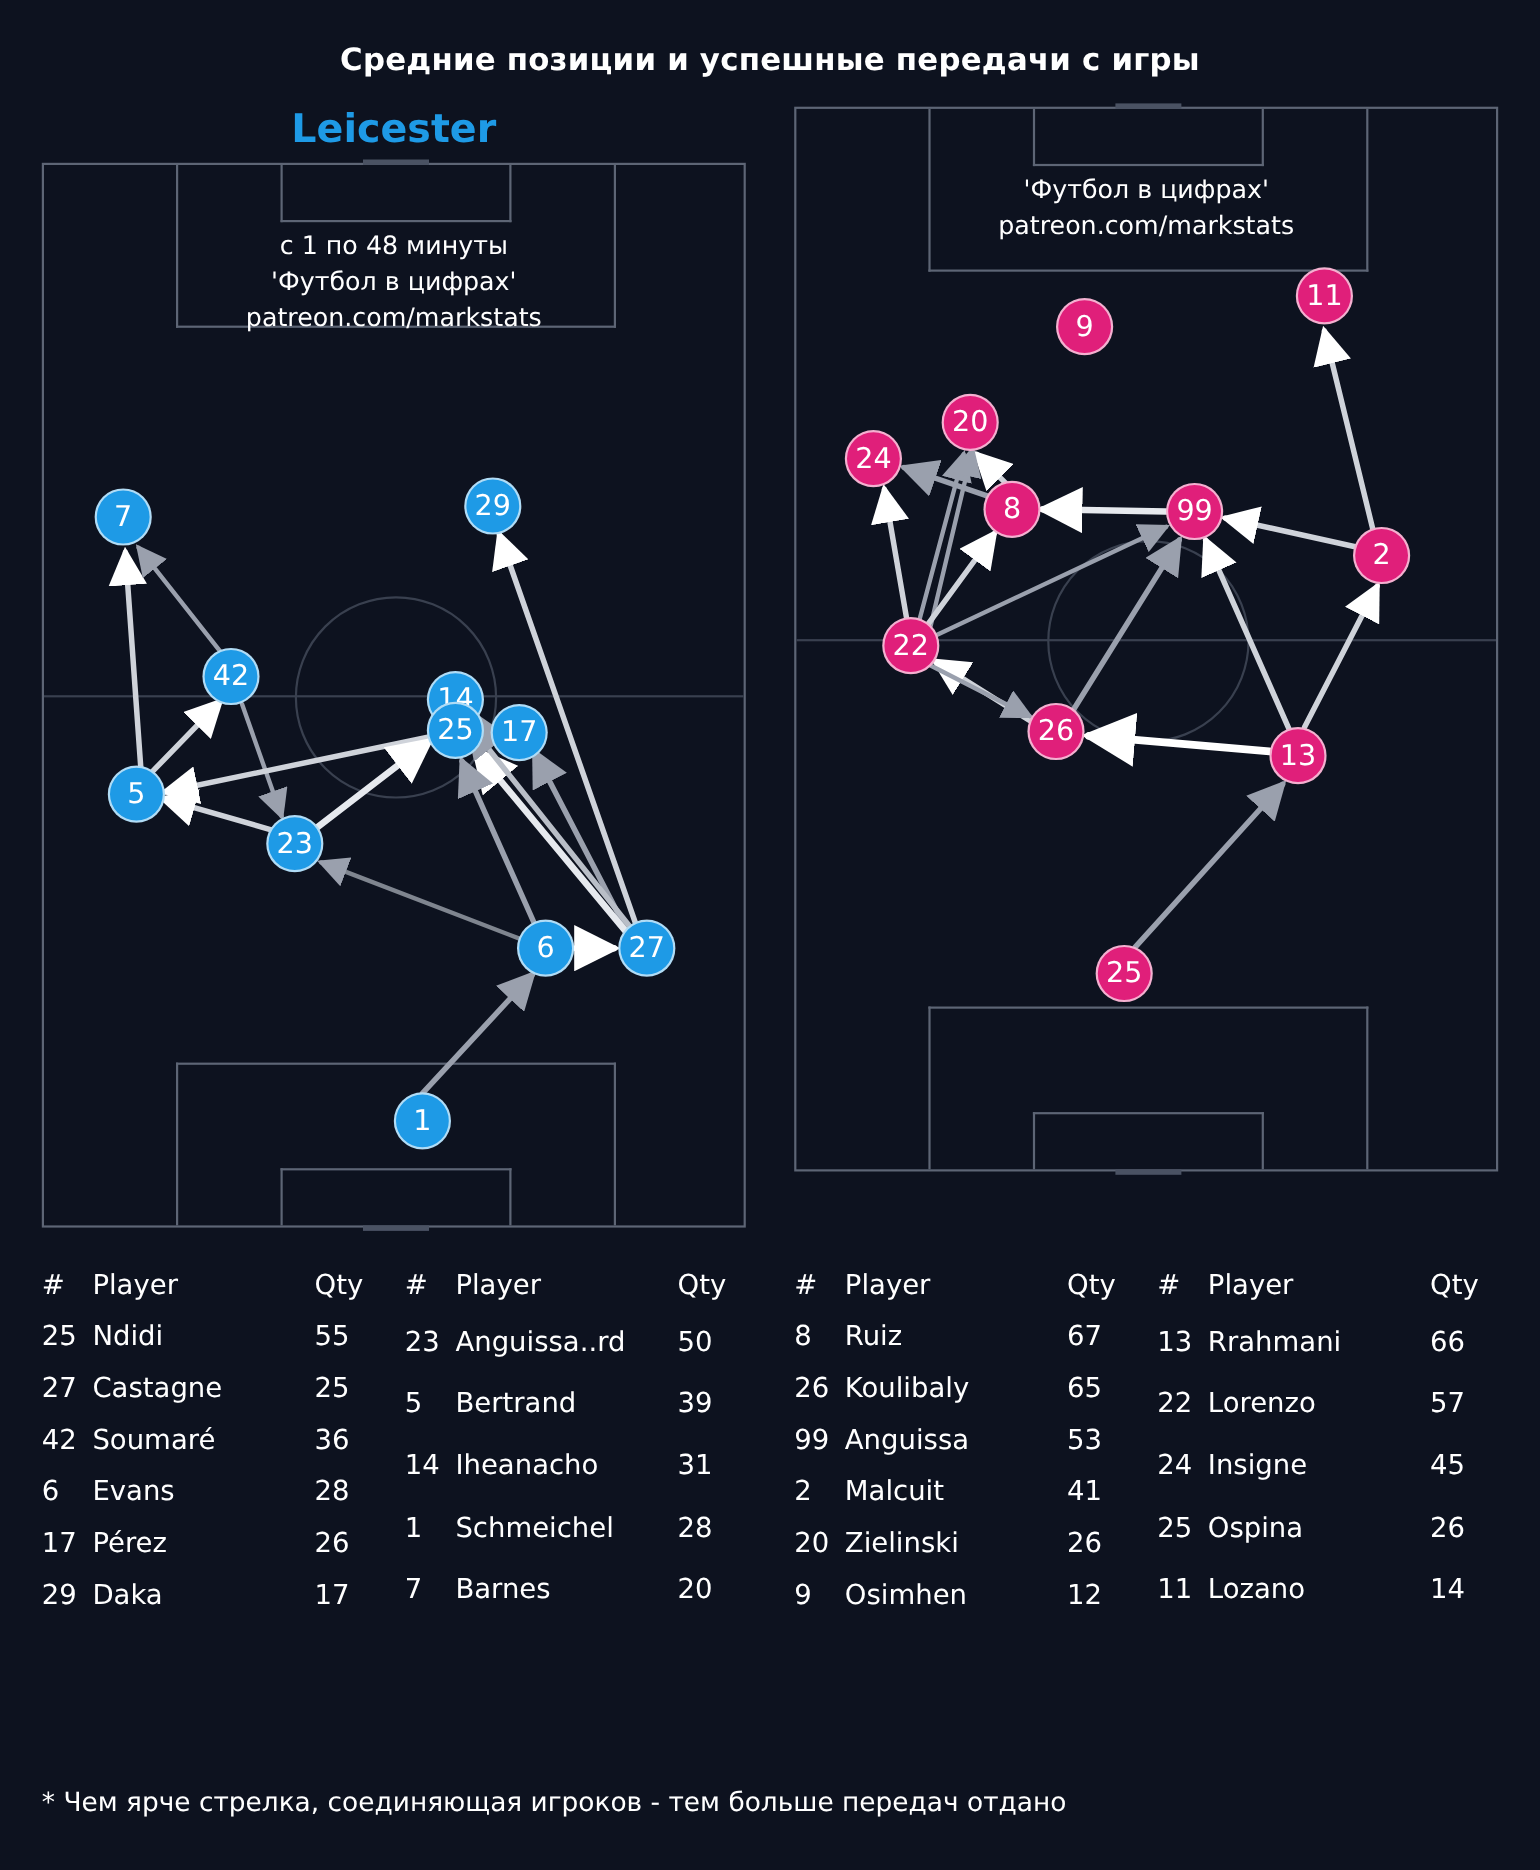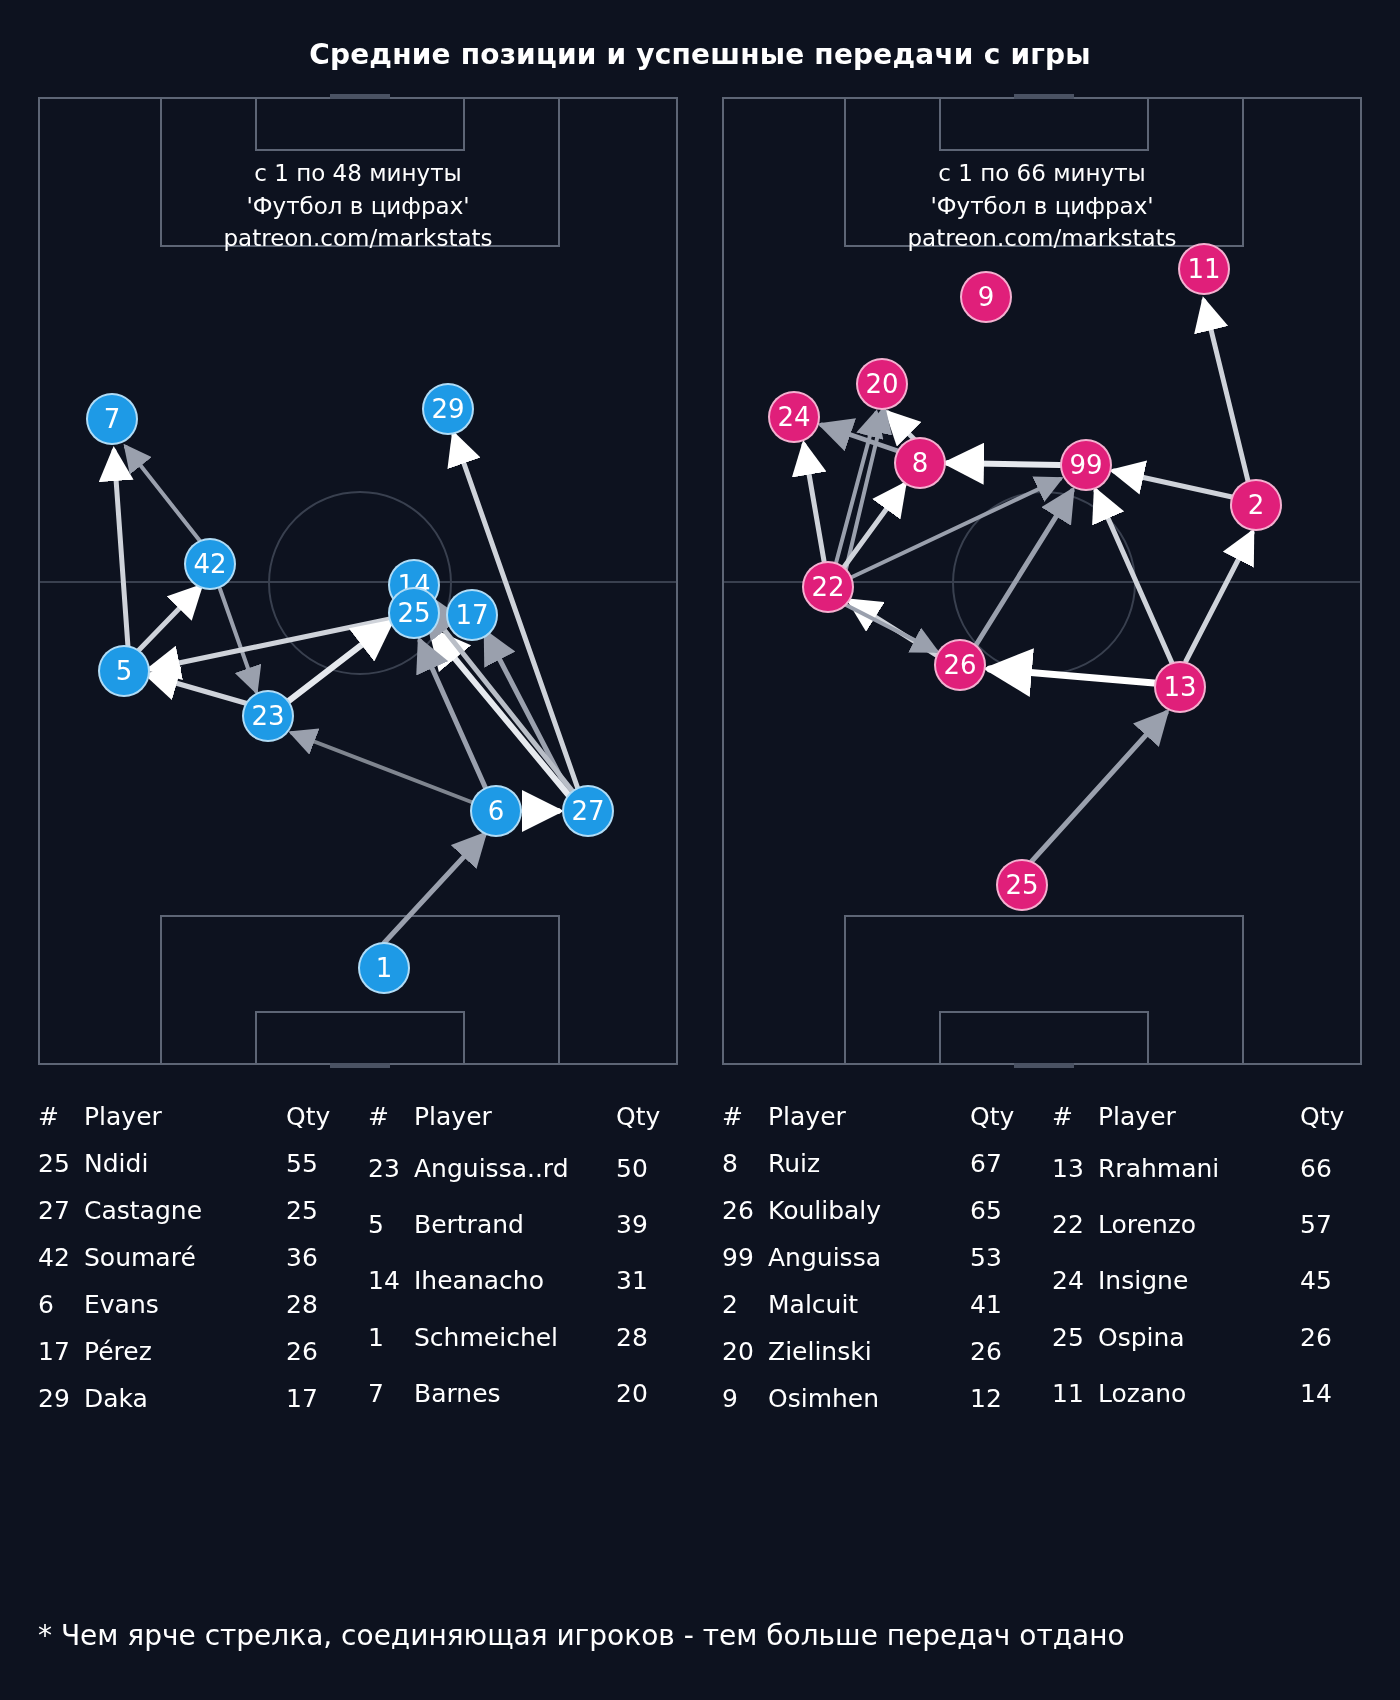--- a/index.html
+++ b/index.html
@@ -73,31 +73,32 @@
     display:flex;justify-content:space-between;padding:0 38px;margin-top:28px;
   }
   .team-tables{width:640px;display:flex;justify-content:space-between;}
   table{border-collapse:collapse;font-size:25px;color:#ffffff;}
   th,td{font-weight:normal;text-align:left;padding:9px 0;}
   th.num,td.num{width:46px;}
   th.name,td.name{width:190px;padding-right:12px;}
   th.qty,td.qty{width:62px;text-align:left;}
   thead th{color:#ffffff;}
   .footnote{
-    position:absolute;left:38px;bottom:48px;font-size:28px;color:#ffffff;
+    position:absolute;left:38px;bottom:48px;font-size:24px;color:#ffffff;
   }
 </style>
 </head>
 <body>
 
 <div class="title">Средние позиции и успешные передачи с игры</div>
 
 <div class="teams">
 
   <div class="team-block">
+    <div class="team-name" style="color:#1e9ae6">Leicester</div>
     <div class="pitch">
       <div class="box-top"></div>
       <div class="six-top"></div>
       <div class="box-bot"></div>
       <div class="six-bot"></div>
       <div class="goal-top"></div>
       <div class="goal-bot"></div>
       <div class="halfway"></div>
       <div class="circle"></div>
 
@@ -155,21 +156,20 @@
       <div class="box-top"></div>
       <div class="six-top"></div>
       <div class="box-bot"></div>
       <div class="six-bot"></div>
       <div class="goal-top"></div>
       <div class="goal-bot"></div>
       <div class="halfway"></div>
       <div class="circle"></div>
 
       <div class="caption">
-        <div>с 1 по 66 минуты</div>
         <div>'Футбол в цифрах'</div>
         <div>patreon.com/markstats</div>
       </div>
 
       <svg class="links" viewBox="0 0 640 890">
         <defs>
           <marker id="ah-n" markerWidth="7" markerHeight="7" refX="6" refY="3.5" orient="auto">
             <polygon points="0 0, 7 3.5, 0 7" fill="#ffffff"></polygon>
           </marker>
           <marker id="ah-nd" markerWidth="7" markerHeight="7" refX="6" refY="3.5" orient="auto">

